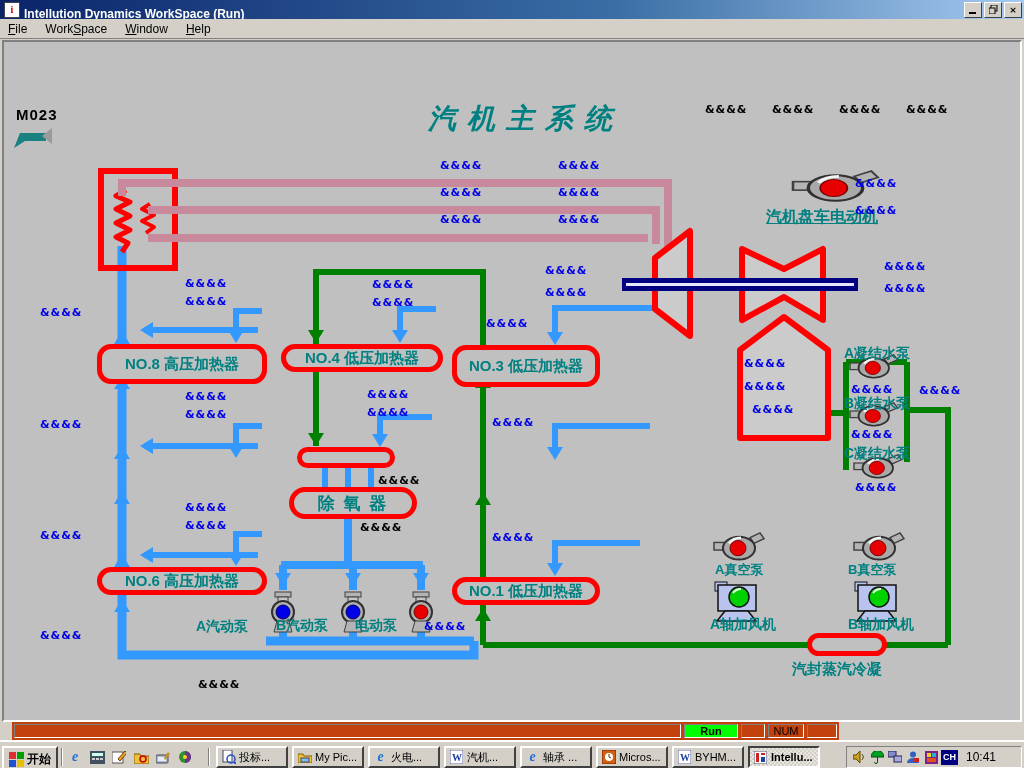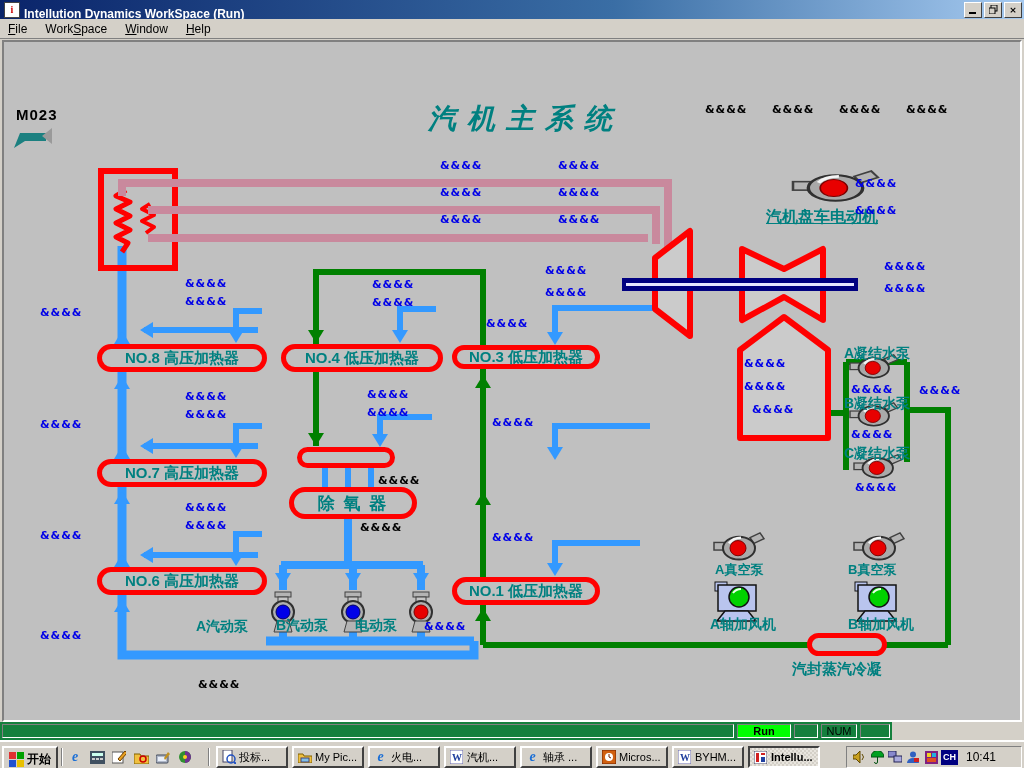--- a/index.html
+++ b/index.html
@@ -28,21 +28,21 @@
   .ptitle{position:absolute;left:428px;top:100px;font:bold italic 28px "Liberation Sans",sans-serif;
     color:#008080;letter-spacing:11px;white-space:nowrap;}
   b.p{position:absolute;font:bold 11px "DejaVu Sans",sans-serif;letter-spacing:1px;white-space:nowrap;}
   b.pb{color:#0000e8;} b.pk{color:#000;}
   .tl{position:absolute;color:#008080;font-weight:bold;white-space:nowrap;}
   .f16{font-size:16px;text-decoration:underline;} .f15{font-size:15px;} .f14{font-size:14px;} .f13{font-size:13px;} .f10{font-size:14px;}
   .box{position:absolute;border:5px solid #f00;border-radius:14px;background:#c0c0c0;color:#008080;
     font-weight:bold;font-size:15px;display:flex;align-items:center;justify-content:center;
     box-sizing:border-box;white-space:nowrap;}
   
-  .sbar{position:absolute;left:0;top:722px;width:892px;height:18px;background:#15803d;
+  .sbar{position:absolute;left:12px;top:722px;width:827px;height:18px;background:#c2410c;
     display:flex;align-items:center;gap:3px;padding:0 2px;box-sizing:border-box;font-size:11px;}
   .sp{height:14px;border:1px solid;border-color:#808080 #fff #fff #808080;box-sizing:border-box;
     display:flex;align-items:center;justify-content:center;}
   .sp.long{flex:1;}
   .sp.run{width:54px;background:#00ff00;font-weight:bold;}
   .sp.s1{width:24px;} .sp.num{width:36px;} .sp.s2{width:30px;}
   
   .taskbar{position:absolute;left:0;top:740px;width:1024px;height:28px;background:#d4d0c8;
     border-top:2px solid #fff;box-sizing:border-box;display:flex;align-items:center;}
   .start{position:absolute;left:2px;top:4px;height:22px;display:flex;align-items:center;gap:3px;
@@ -215,25 +215,24 @@
 
     <g>
       <polygon points="14,148 20,133 46,133 46,141 25,141" fill="#1b8080"></polygon>
       <polygon points="52,128 42,136 52,144" fill="#9a9a9a"></polygon>
     </g>
   </svg>
 
   <span class="m023">M023</span>
   <span class="ptitle">汽机主系统</span>
 
-  <div class="box" style="left:97px;top:344px;width:170px;height:28px">NO.8 高压加热器</div>
-  <div class="box" style="left:97px;top:459px;width:170px;height:28px">NO.7 高压加热器</div>
+  <div class="box" style="left:97px;top:344px;width:170px;height:40px">NO.8 高压加热器</div>
   <div class="box" style="left:97px;top:567px;width:170px;height:28px">NO.6 高压加热器</div>
   <div class="box" style="left:281px;top:344px;width:162px;height:28px">NO.4 低压加热器</div>
-  <div class="box" style="left:452px;top:345px;width:148px;height:24px">NO.3 低压加热器</div>
+  <div class="box" style="left:452px;top:345px;width:148px;height:42px">NO.3 低压加热器</div>
   <div class="box" style="left:452px;top:577px;width:148px;height:28px">NO.1 低压加热器</div>
   <div class="box" style="left:297px;top:447px;width:98px;height:21px;border-radius:11px"></div>
   <div class="box" style="left:289px;top:487px;width:128px;height:32px;font-size:17px;border-radius:16px;letter-spacing:2px">除 氧 器</div>
   <div class="box" style="left:807px;top:633px;width:80px;height:23px;border-radius:12px"></div>
 
   <span class="tl f16" style="left:766px;top:207px">汽机盘车电动机</span>
   <span class="tl f13" style="left:715px;top:561px">A真空泵</span>
   <span class="tl f13" style="left:848px;top:561px">B真空泵</span>
   <span class="tl f14" style="left:710px;top:616px">A轴加风机</span>
   <span class="tl f14" style="left:848px;top:616px">B轴加风机</span>

